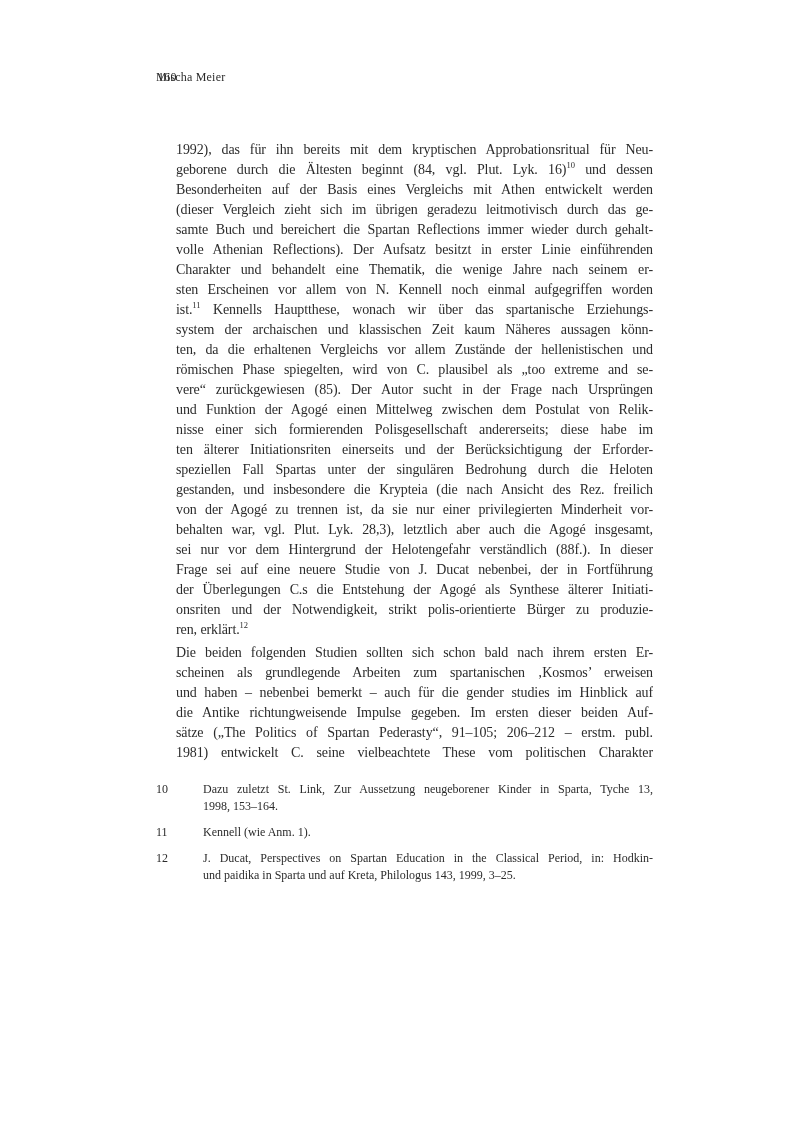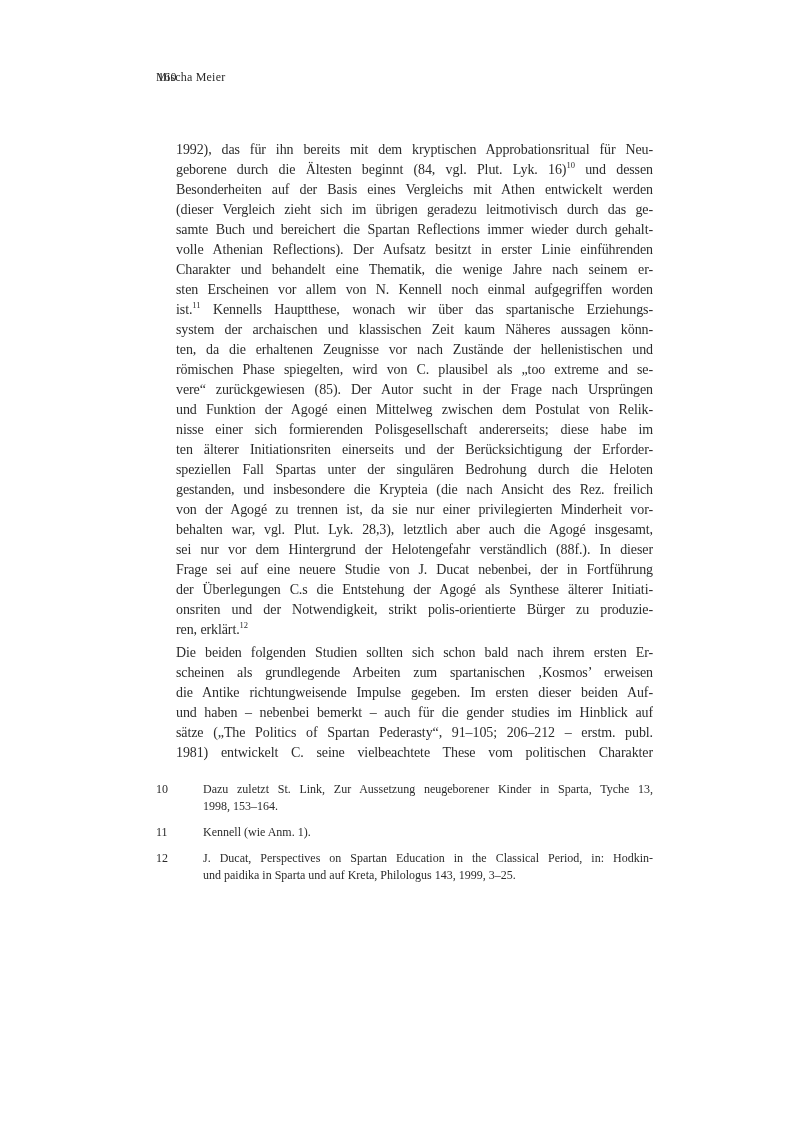--- a/index.html
+++ b/index.html
@@ -92,41 +92,41 @@
           <div class="tline"><span>1992), das für ihn bereits mit dem kryptischen Approbationsritual für Neu-</span></div>
           <div class="tline"><span>geborene durch die Ältesten beginnt (84, vgl. Plut. Lyk. 16)</span><sup class="fnref">10</sup><span> und dessen</span></div>
           <div class="tline"><span>Besonderheiten auf der Basis eines Vergleichs mit Athen entwickelt werden</span></div>
           <div class="tline"><span>(dieser Vergleich zieht sich im übrigen geradezu leitmotivisch durch das ge-</span></div>
           <div class="tline"><span>samte Buch und bereichert die </span><span class="it">Spartan Reflections</span><span> immer wieder durch gehalt-</span></div>
           <div class="tline"><span>volle </span><span class="it">Athenian Reflections</span><span>). Der Aufsatz besitzt in erster Linie einführenden</span></div>
           <div class="tline"><span>Charakter und behandelt eine Thematik, die wenige Jahre nach seinem er-</span></div>
           <div class="tline"><span>sten Erscheinen vor allem von N. Kennell noch einmal aufgegriffen worden</span></div>
           <div class="tline"><span>ist.</span><sup class="fnref">11</sup><span> Kennells Hauptthese, wonach wir über das spartanische Erziehungs-</span></div>
           <div class="tline"><span>system der archaischen und klassischen Zeit kaum Näheres aussagen könn-</span></div>
-          <div class="tline"><span>ten, da die erhaltenen Zeugnisse vor nach Zustände der hellenistischen und</span></div>
+          <div class="tline"><span>ten, da die erhaltenen Vergleichs vor allem Zustände der hellenistischen und</span></div>
           <div class="tline"><span>römischen Phase spiegelten, wird von C. plausibel als „too extreme and se-</span></div>
           <div class="tline"><span>vere“ zurückgewiesen (85). Der Autor sucht in der Frage nach Ursprüngen</span></div>
           <div class="tline"><span>und Funktion der </span><span class="it">Agogé</span><span> einen Mittelweg zwischen dem Postulat von Relik-</span></div>
           <div class="tline"><span>nisse einer sich formierenden Polisgesellschaft andererseits; diese habe im</span></div>
           <div class="tline"><span>ten älterer Initiationsriten einerseits und der Berücksichtigung der Erforder-</span></div>
           <div class="tline"><span>speziellen Fall Spartas unter der singulären Bedrohung durch die Heloten</span></div>
           <div class="tline"><span>gestanden, und insbesondere die </span><span class="it">Krypteia</span><span> (die nach Ansicht des Rez. freilich</span></div>
           <div class="tline"><span>von der </span><span class="it">Agogé</span><span> zu trennen ist, da sie nur einer privilegierten Minderheit vor-</span></div>
           <div class="tline"><span>behalten war, vgl. Plut. Lyk. 28,3), letztlich aber auch die </span><span class="it">Agogé</span><span> insgesamt,</span></div>
           <div class="tline"><span>sei nur vor dem Hintergrund der Helotengefahr verständlich (88f.). In dieser</span></div>
           <div class="tline"><span>Frage sei auf eine neuere Studie von J. Ducat nebenbei, der in Fortführung</span></div>
           <div class="tline"><span>der Überlegungen C.s die Entstehung der </span><span class="it">Agogé</span><span> als Synthese älterer Initiati-</span></div>
           <div class="tline"><span>onsriten und der Notwendigkeit, strikt polis-orientierte Bürger zu produzie-</span></div>
           <div class="tline tline-end"><span>ren, erklärt.</span><sup class="fnref">12</sup></div>
         </div>
         <div class="paragraph">
           <div class="tline"><span>Die beiden folgenden Studien sollten sich schon bald nach ihrem ersten Er-</span></div>
           <div class="tline"><span>scheinen als grundlegende Arbeiten zum spartanischen ‚Kosmos’ erweisen</span></div>
+          <div class="tline"><span>und haben – nebenbei bemerkt – auch für die </span><span class="it">gender studies</span><span> im Hinblick auf</span></div>
           <div class="tline"><span>die Antike richtungweisende Impulse gegeben. Im ersten dieser beiden Auf-</span></div>
-          <div class="tline"><span>und haben – nebenbei bemerkt – auch für die </span><span class="it">gender studies</span><span> im Hinblick auf</span></div>
           <div class="tline"><span>sätze („The Politics of Spartan Pederasty“, 91–105; 206–212 – erstm. publ.</span></div>
           <div class="tline"><span>1981) entwickelt C. seine vielbeachtete These vom politischen Charakter</span></div>
         </div>
       </div>
     <div class="footnotes" id="footnotes">
         <div class="fn-row">
           <div class="fn-num">10</div>
           <div class="fn-body">
             <div class="tline"><span>Dazu zuletzt St. Link, Zur Aussetzung neugeborener Kinder in Sparta, Tyche 13,</span></div>
             <div class="tline tline-end"><span>1998, 153–164.</span></div>

